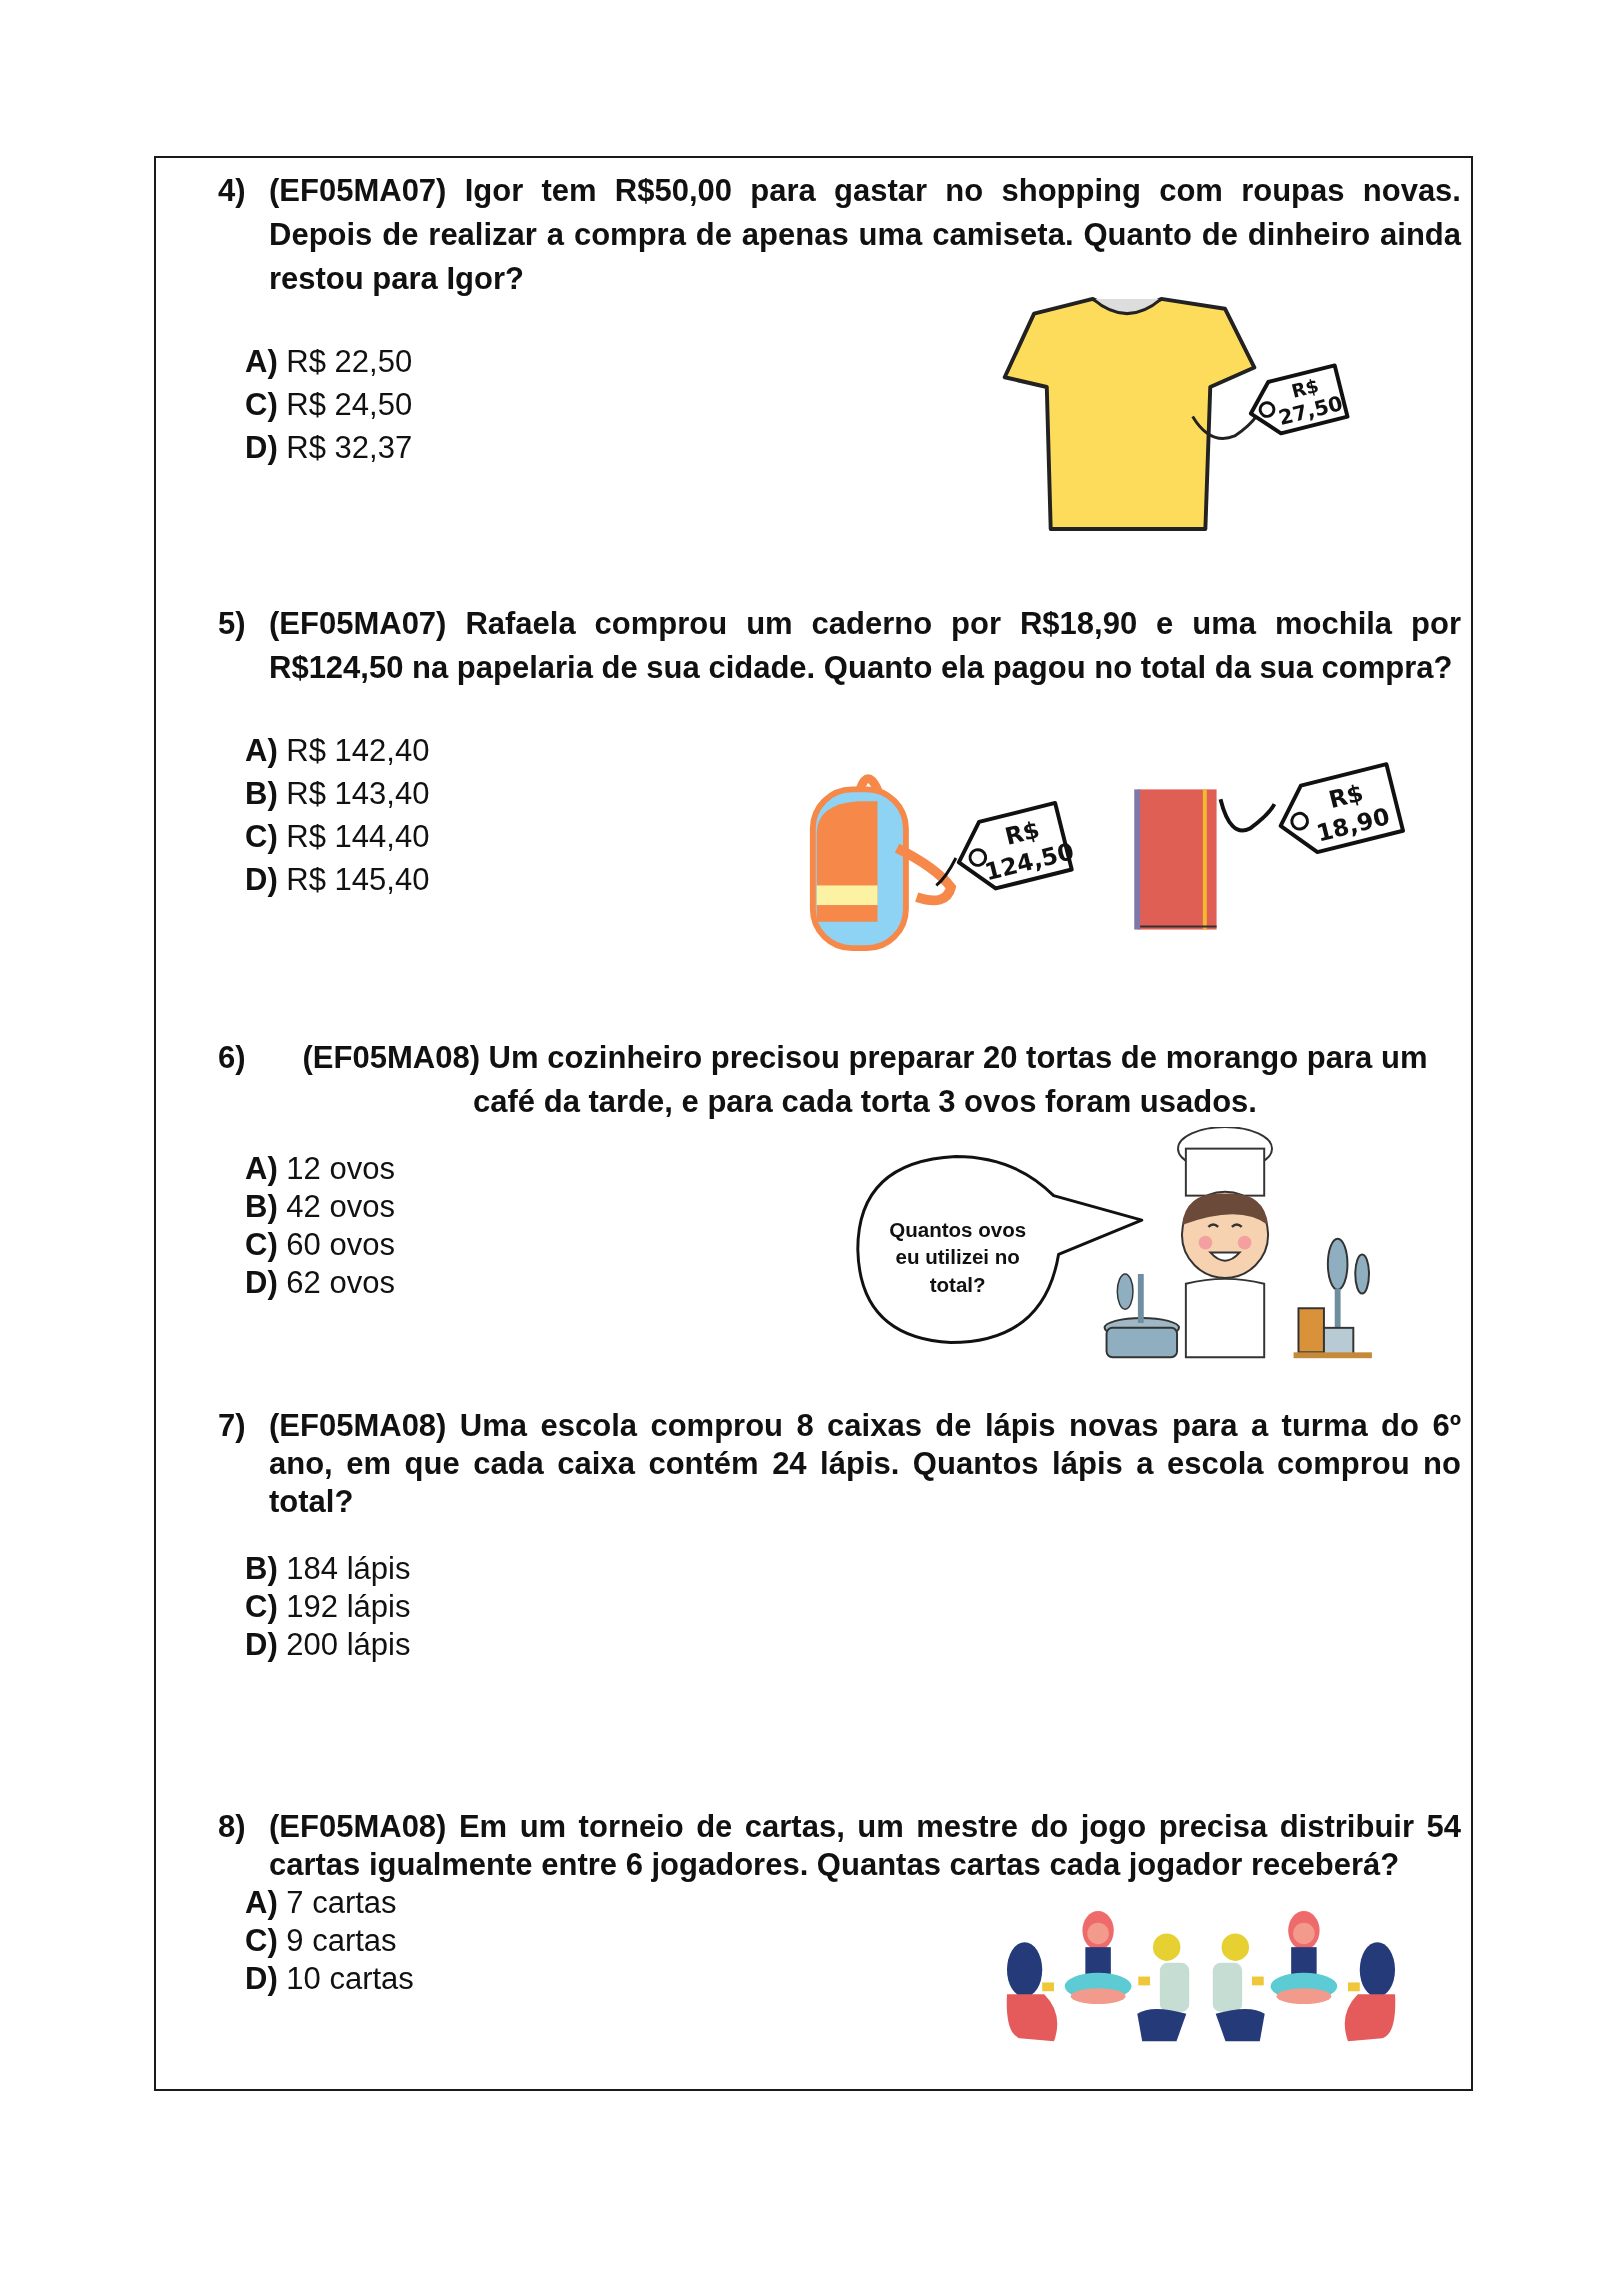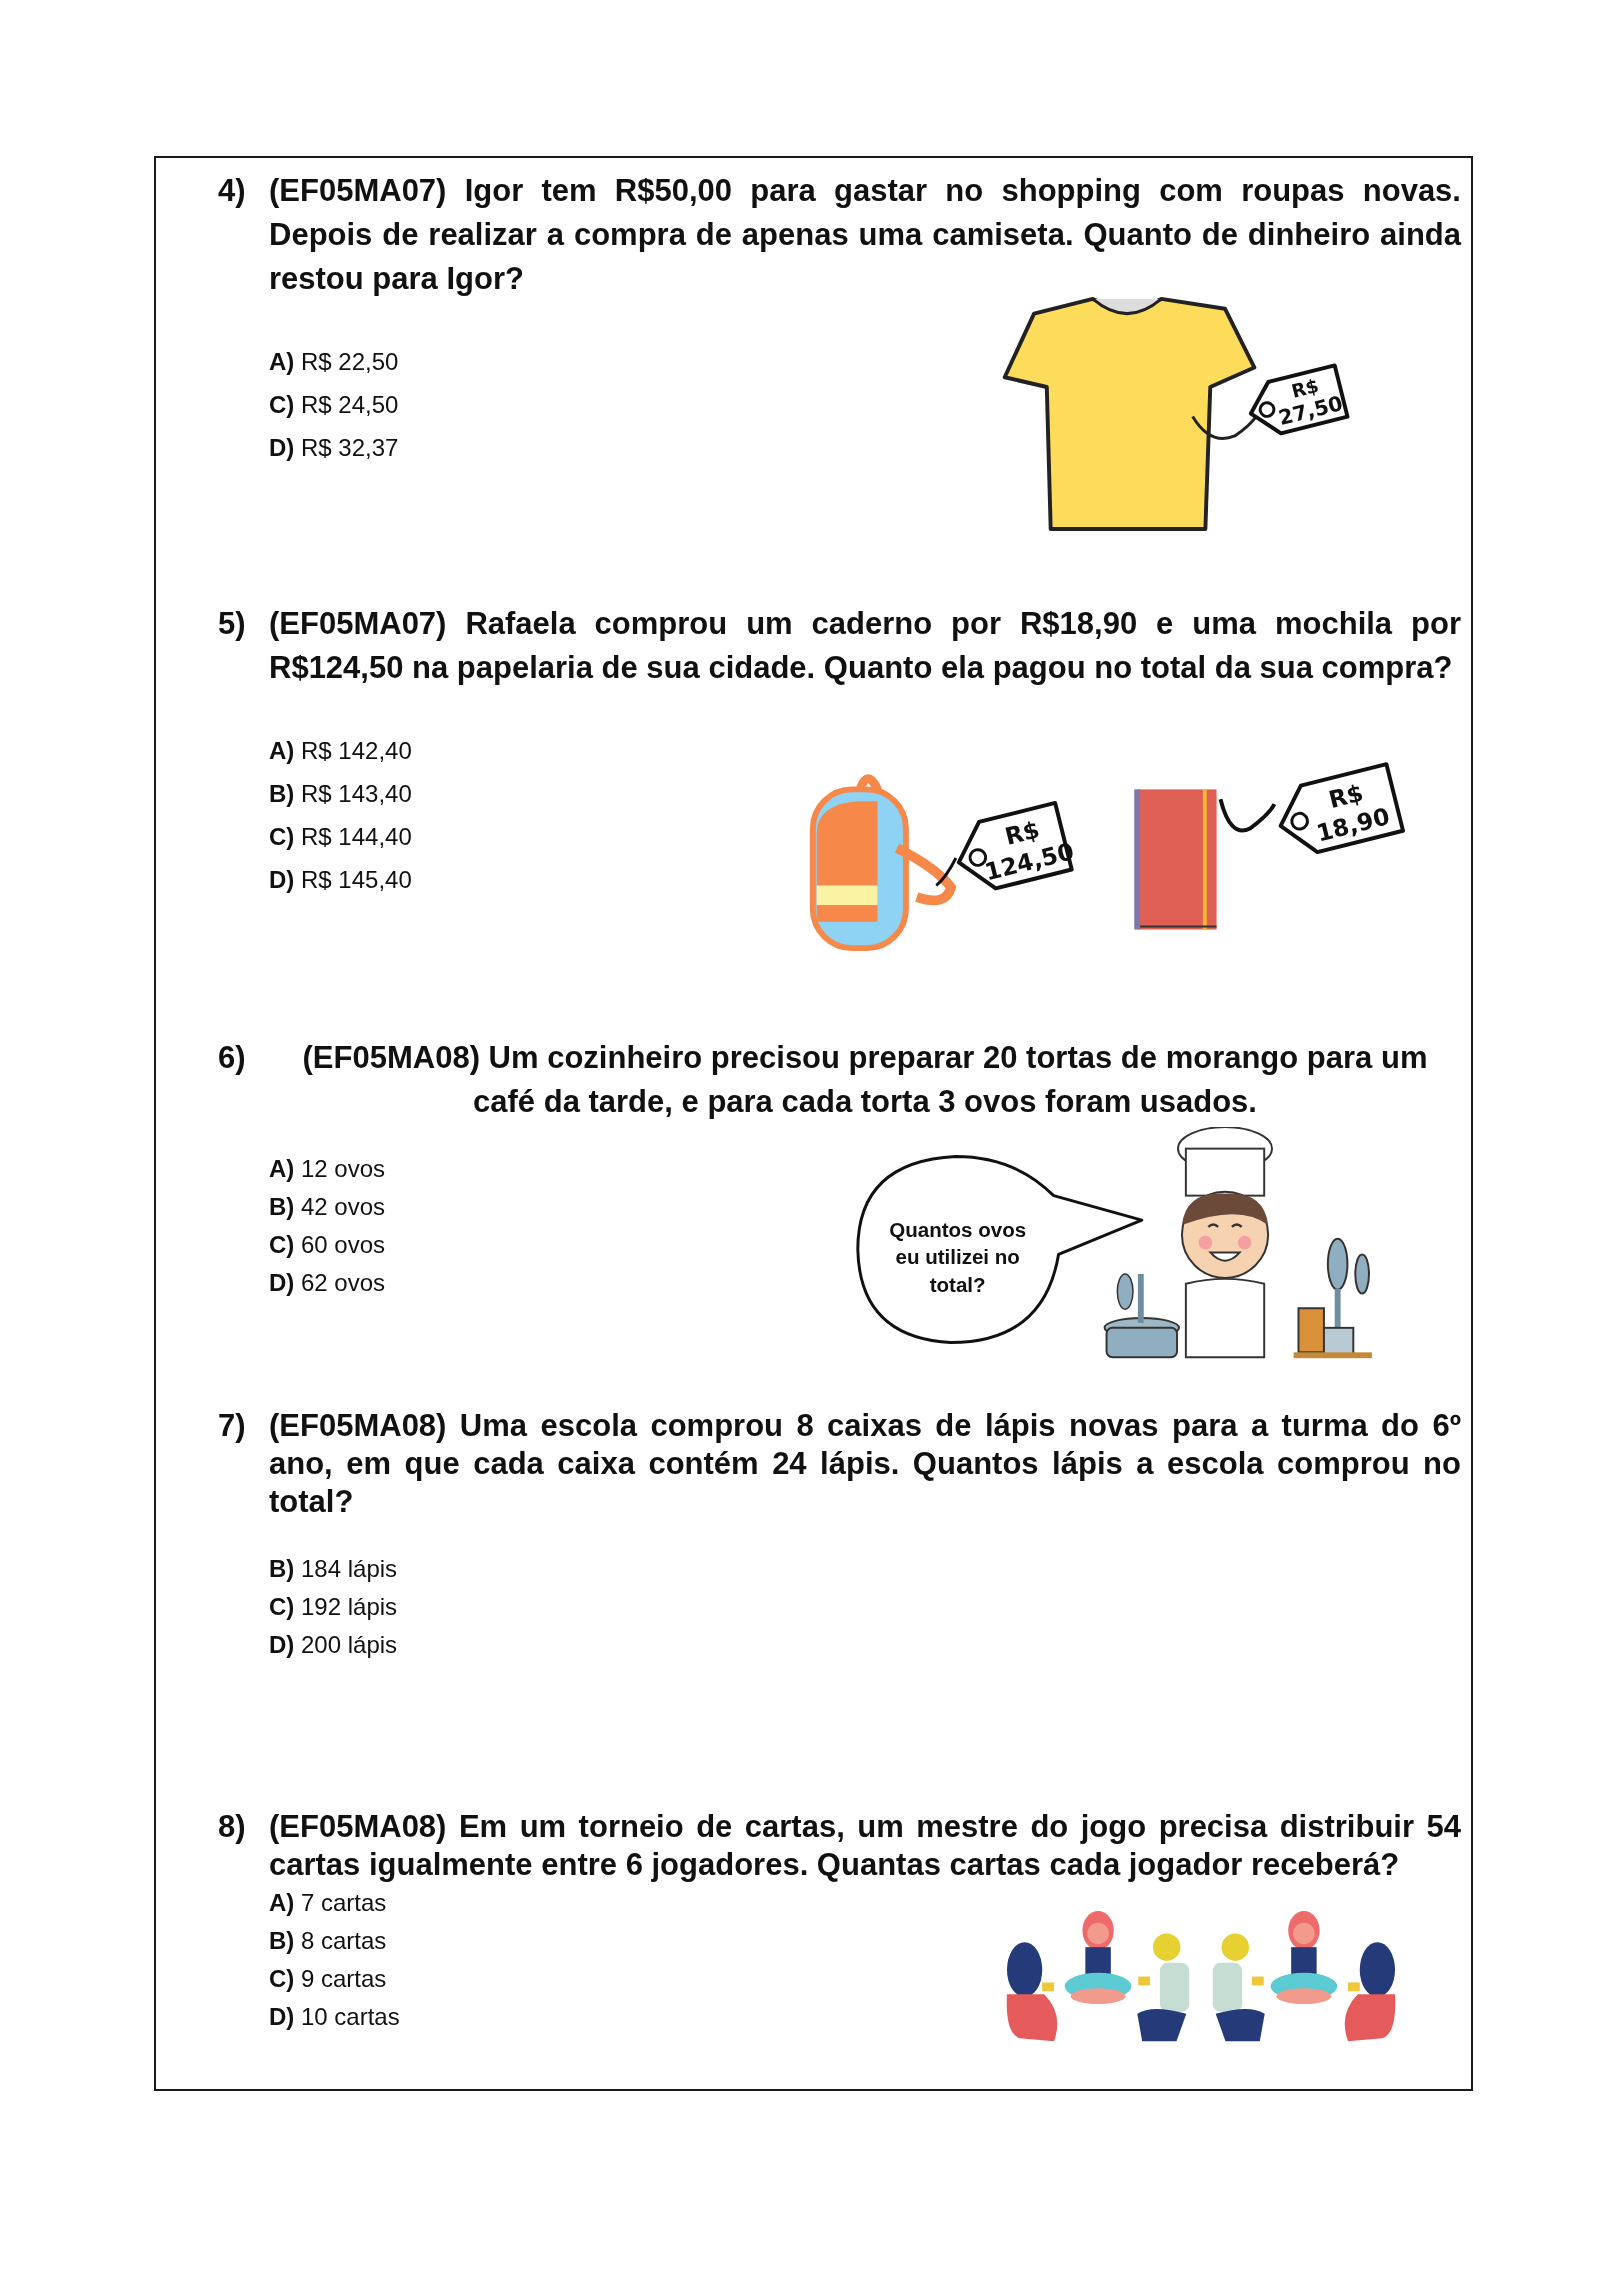--- a/index.html
+++ b/index.html
@@ -4,21 +4,21 @@
 <style>
   html, body { margin: 0; padding: 0; background: #ffffff; }
   body { width: 1621px; height: 2293px; position: relative; overflow: hidden;
          font-family: "Liberation Sans", sans-serif; color: #111; }
   .frame { position: absolute; left: 154px; top: 156px; width: 1319px; height: 1935px;
            border: 2.9px solid #1a1a1a; box-sizing: border-box; }
   .q { position: absolute; left: 218px; width: 1243px; }
   .qhead { display: flex; font-weight: bold; font-size: 31px; line-height: 44px; }
   .qnum { width: 51px; flex: none; }
   .qtext { flex: 1; text-align: justify; }
-  .opts { margin-left: 51px; font-size: 24px; line-height: 43px; }
+  .opts { margin-left: 27px; font-size: 31px; line-height: 43px; }
   .opt b { font-weight: bold; }
   .illus { position: absolute; }
   .tagtxt { font-family: "DejaVu Sans", sans-serif; font-weight: bold; fill: #111; }
   .bubble-text { font-family: "Liberation Sans", sans-serif; font-weight: bold; font-size: 21px; fill:#111; }
 </style>
 </head>
 <body>
 
 <div class="frame"></div>
 
@@ -146,21 +146,20 @@
   </div>
 </div>
 
 <div class="q" style="top:1808px;">
   <div class="qhead" style="line-height:38px;">
     <span class="qnum">8)</span>
     <span class="qtext"><span>(EF05MA08)</span> <span>Em um torneio de cartas, um mestre do jogo precisa distribuir 54 cartas igualmente entre 6 jogadores. Quantas cartas cada jogador receberá?</span></span>
   </div>
   <div class="opts" style="margin-top:0px;line-height:38px;">
     <div class="opt"><b>A)</b> <span>7 cartas</span></div>
-    <div class="opt"><b>B)</b> <span>8 cartas</span></div>
     <div class="opt"><b>C)</b> <span>9 cartas</span></div>
     <div class="opt"><b>D)</b> <span>10 cartas</span></div>
   </div>
 </div>
 <svg class="illus" style="left:995px;y:0;top:1906px;" width="412" height="147" viewBox="0 0 420 150">
 
   <g>
     <ellipse cx="30" cy="65" rx="18" ry="28" fill="#253A78"></ellipse>
     <path d="M12 90 Q10 130 25 135 L60 138 Q70 110 50 90 Z" fill="#E55A5A"></path>
     <rect x="48" y="78" width="12" height="9" fill="#F0C63A"></rect>

